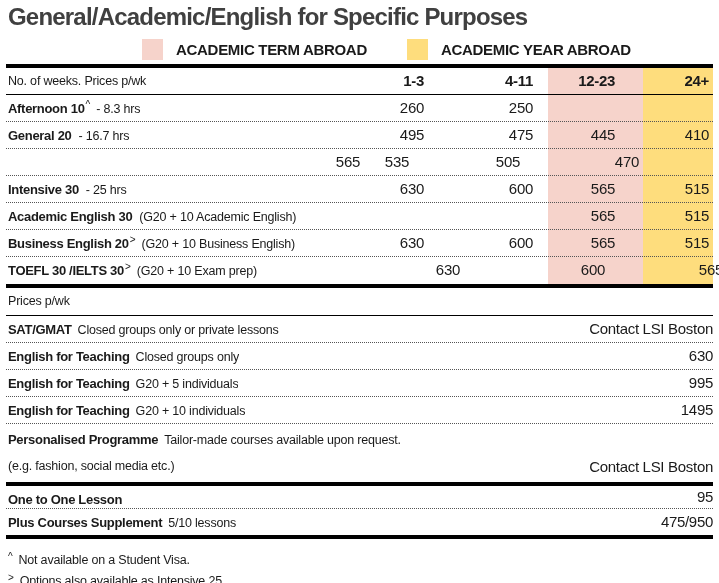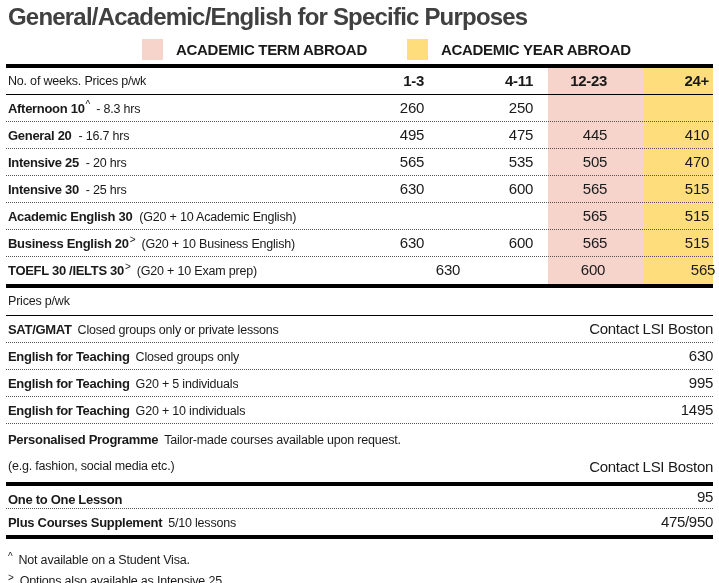--- a/index.html
+++ b/index.html
@@ -29,21 +29,21 @@
   .hrow { height:27px; border-bottom:1px solid #000; }
   .mrow { height:27px; border-bottom:1px dotted #555; }
   .mrow.last { border-bottom:none;gap:36px; }
 
   .lab { padding-left:2px; line-height:26px; white-space:nowrap; overflow:hidden; }
   .nm { font-size:13px; font-weight:bold; letter-spacing:-0.3px; }
   .sup { font-size:10px; position:relative; top:-5px; margin-left:1px; }
   .dt { font-size:12.5px; margin-left:6px; letter-spacing:-0.2px; }
   .hlab { font-size:12.5px; line-height:26px; padding-left:2px; letter-spacing:-0.2px; }
   .num { text-align:right; line-height:26px; font-size:15px; letter-spacing:-0.3px; }
-  .n2 { padding-right:15px; } .n3 { padding-right:36px; } .n4 { padding-right:4px; }
+  .n2 { padding-right:15px; } .n3 { padding-right:28px; } .n4 { padding-right:4px; }
   .hnum { font-weight:bold; }
 
   .s2head { height:28px; line-height:27px; font-size:12.5px; padding-left:2px;
             border-bottom:1px solid #000; letter-spacing:-0.2px; }
   .s2row { display:flex; justify-content:space-between; height:27px; line-height:26px;
            border-bottom:1px dotted #555;gap:35px; }
   .val { font-size:15px; letter-spacing:-0.3px; white-space:nowrap; }
 
   .prow { height:58px; }
   .prow .line1 { line-height:27px; padding-top:1px; }
@@ -101,21 +101,20 @@
 
     <div class="grid mrow">
       <div class="lab"><span class="nm">General 20</span><span class="sup"></span><span class="dt">- 16.7 hrs</span></div>
       <div class="num">495</div>
       <div class="num n2">475</div>
       <div class="num n3">445</div>
       <div class="num n4">410</div>
     </div>
 
     <div class="grid mrow">
-      <div class="lab"><span class="nm">Intensive 25</span><span class="sup"></span><span class="dt">- 20 hrs</span></div>
       <div class="num">565</div>
       <div class="num n2">535</div>
       <div class="num n3">505</div>
       <div class="num n4">470</div>
     </div>
 
     <div class="grid mrow">
       <div class="lab"><span class="nm">Intensive 30</span><span class="sup"></span><span class="dt">- 25 hrs</span></div>
       <div class="num">630</div>
       <div class="num n2">600</div>

